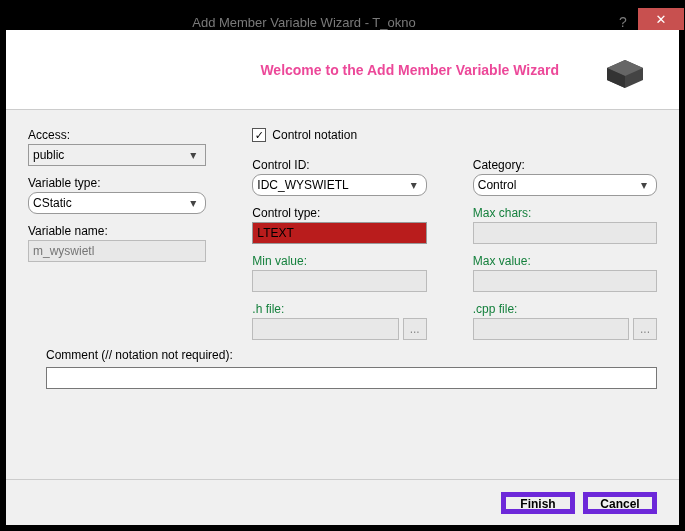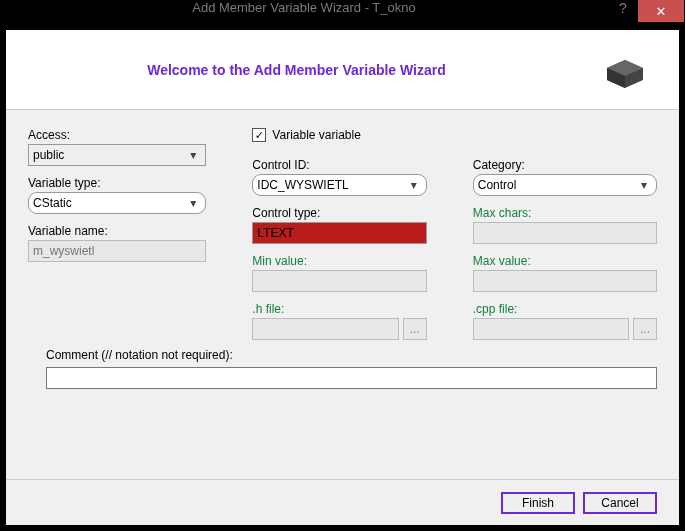--- a/index.html
+++ b/index.html
@@ -15,21 +15,21 @@
   width: 685px;
   height: 531px;
   background: #000;
   position: relative;
 }
 .titlebar {
   height: 30px;
   background: #000;
   color: #7a7a7a;
   display: flex;
-  align-items: flex-start;
+  align-items: flex-end;
   position: relative;
 }
 .title-text {
   flex: 1;
   text-align: center;
   font-size: 13px;
 }
 .help-btn {
   color: #7a7a7a;
   width: 30px;
@@ -57,23 +57,23 @@
   height: 80px;
   background: #fff;
   border-bottom: 1px solid #ccc;
   display: flex;
   align-items: center;
   padding: 0 28px;
 }
 .header-title {
   font-weight: bold;
   font-size: 14px;
-  color: #6d28d9;
+  color: #ec4899;
   flex: 1;
-  text-align: center;
+  text-align: right;
   padding-right: 40px;
 }
 .header-icon {
   width: 52px;
   height: 40px;
 }
 .content {
   padding: 18px 22px 10px 22px;
   display: flex;
   gap: 46px;
@@ -162,25 +162,26 @@
   border-top: 1px solid #ccc;
   display: flex;
   justify-content: flex-end;
   align-items: center;
   padding-right: 22px;
   gap: 8px;
 }
 .btn {
   width: 74px;
   height: 22px;
-  border: 2px solid #6d28d9;
+  border: 5px solid #6d28d9;
   background: #efefef;
   font-size: 12px;
   font-family: inherit;
   cursor: pointer;
+  font-weight: bold;
 }
 </style>
 </head>
 <body>
 
 <div class="window">
   <div class="titlebar">
     <div class="title-text">Add Member Variable Wizard - T_okno</div>
     <div class="help-btn">?</div>
     <div class="close-btn">
@@ -218,21 +219,21 @@
           <label class="field-label">Variable name:</label>
           <input class="input disabled" readonly="" placeholder="m_wyswietl" style="">
         </div>
       </div>
 
       <div class="col2">
         <div class="checkbox-row">
           <div class="checkbox">
             <span>✓</span>
           </div>
-          <span>Variable variable</span>
+          <span>Control notation</span>
         </div>
         <div class="row">
           <label class="field-label">Control ID:</label>
           <div class="select white">
             <span class="sel-text">IDC_WYSWIETL</span>
             <span class="caret">▾</span>
           </div>
         </div>
         <div class="row">
           <label class="field-label">Control type:</label>

